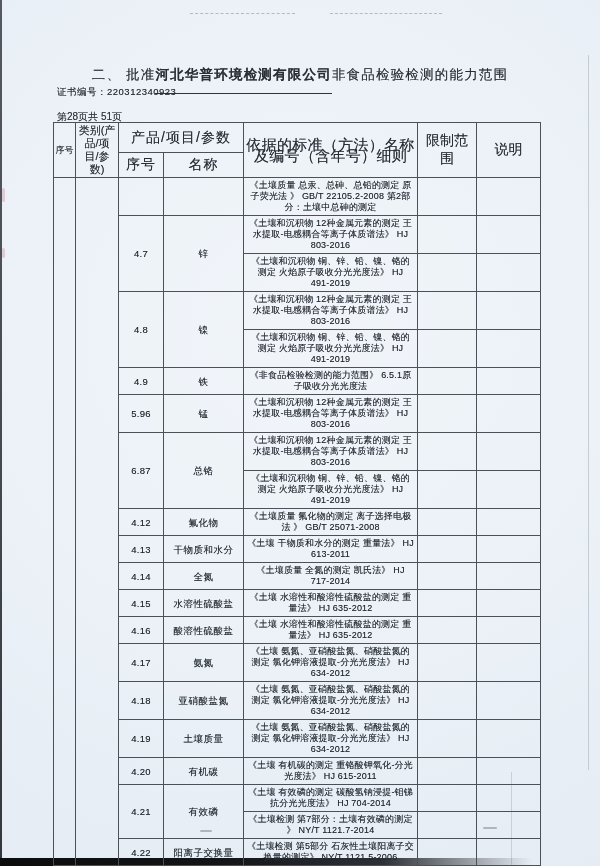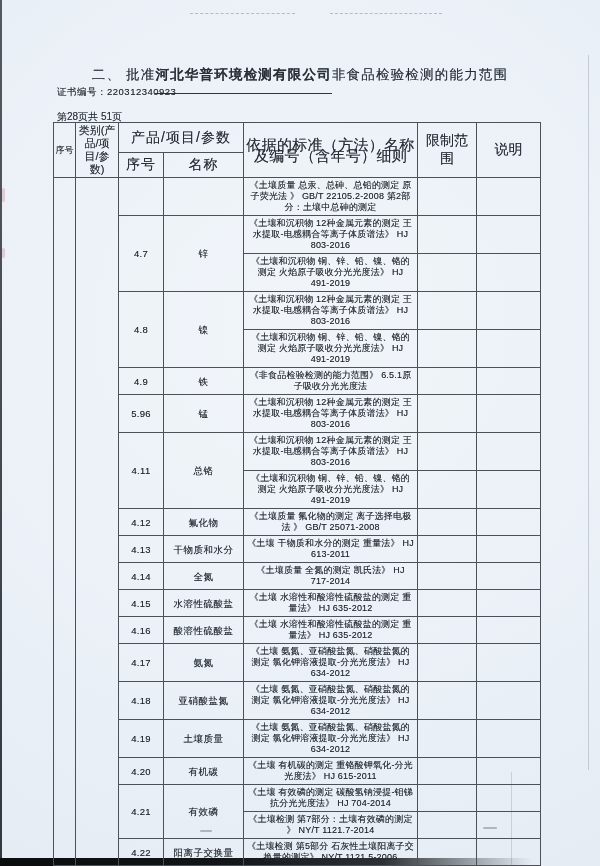--- a/index.html
+++ b/index.html
@@ -143,21 +143,21 @@
           <td class="blank"></td>
         </tr>
         <tr>
           <td class="col-sseq">5.96</td>
           <td class="col-name">锰</td>
           <td class="col-std">《土壤和沉积物 12种金属元素的测定 王水提取-电感耦合等离子体质谱法》 HJ 803-2016</td>
           <td class="blank"></td>
           <td class="blank"></td>
         </tr>
         <tr>
-          <td rowspan="2" class="col-sseq">4.11</td>
+          <td rowspan="2" class="col-sseq">6.87</td>
           <td rowspan="2" class="col-name">总铬</td>
           <td class="col-std">《土壤和沉积物 12种金属元素的测定 王水提取-电感耦合等离子体质谱法》 HJ 803-2016</td>
           <td class="blank"></td>
           <td class="blank"></td>
         </tr>
         <tr>
           <td class="col-std">《土壤和沉积物 铜、锌、铅、镍、铬的测定 火焰原子吸收分光光度法》 HJ 491-2019</td>
           <td class="blank"></td>
           <td class="blank"></td>
         </tr>

